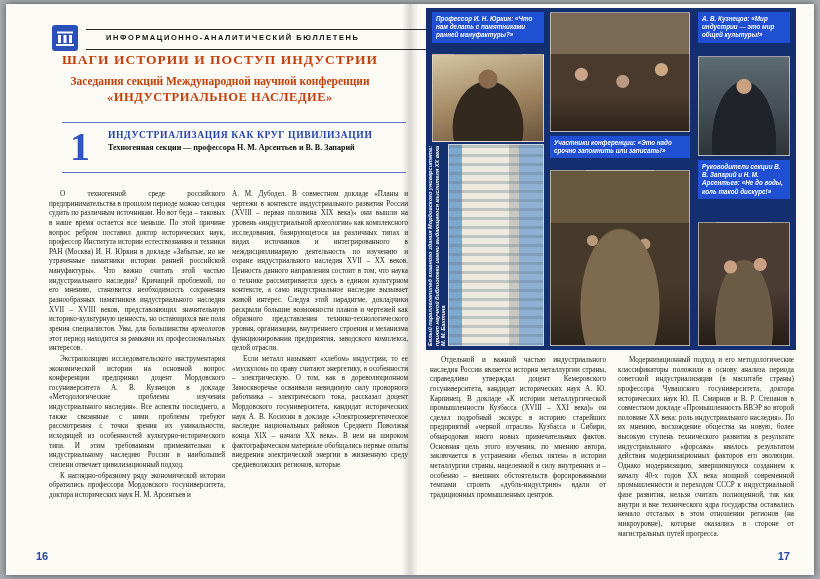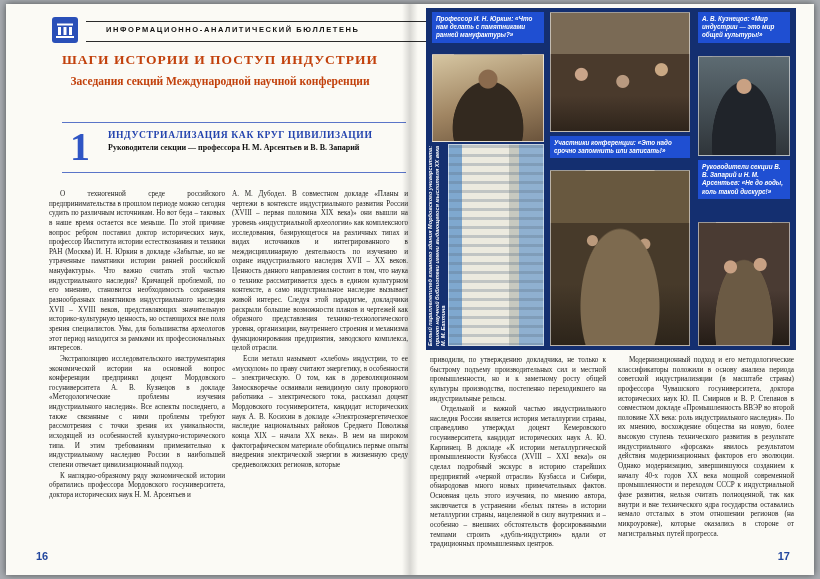--- a/index.html
+++ b/index.html
@@ -11,21 +11,21 @@
   .sheet{
     position:absolute;left:6px;top:4px;width:808px;height:571px;
     background:#fbfaf5;box-shadow:0 0 7px rgba(0,0,0,.55);
   }
   .gutter{
     position:absolute;left:50%;top:0;width:16px;height:100%;
     transform:translateX(-50%);
     background:linear-gradient(90deg,transparent,rgba(0,0,0,.14),transparent);
   }
   
-  .masthead{position:absolute;left:46px;top:12px;width:350px;height:32px;padding-left:32px;}
+  .masthead{position:absolute;left:46px;top:20px;width:350px;height:32px;padding-left:32px;}
   .masthead .logo{position:absolute;left:0;top:1px;width:26px;height:26px;}
   .masthead .rule-top{position:absolute;left:34px;right:2px;top:5px;border-top:1.4px solid #2b2b2b;}
   .masthead .rule-bot{position:absolute;left:34px;right:2px;top:25px;border-top:1.4px solid #2b2b2b;}
   .masthead .name{
     position:absolute;left:54px;top:9px;
     font-family:"Liberation Sans",sans-serif;font-size:7.5px;font-weight:bold;
     letter-spacing:1.6px;color:#141414;white-space:nowrap;
   }
   
   .title-block{position:absolute;left:28px;top:48px;width:372px;text-align:center;color:#c2410c;font-weight:bold;}
@@ -135,27 +135,28 @@
         </svg>
       </span>
       <div class="rule-top"></div>
       <div class="name">ИНФОРМАЦИОННО-АНАЛИТИЧЕСКИЙ БЮЛЛЕТЕНЬ</div>
       <div class="rule-bot"></div>
     </div>
 
     <div class="title-block">
       <div class="title-l1">ШАГИ ИСТОРИИ И ПОСТУП ИНДУСТРИИ</div>
       <div class="title-l2">Заседания секций Международной научной конференции</div>
+      <div class="title-l3">«ИНДУСТРИАЛЬНОЕ НАСЛЕДИЕ»</div>
     </div>
 
     <div class="section-block">
       <div class="section-number">1</div>
       <div class="section-texts">
         <div class="section-title">ИНДУСТРИАЛИЗАЦИЯ КАК КРУГ ЦИВИЛИЗАЦИИ</div>
-        <div class="section-leaders">Руководители секции — профессора Н. М. Арсентьев и В. В. Запарий</div>
+        <div class="section-leaders">Техногенная секции — профессора Н. М. Арсентьев и В. В. Запарий</div>
       </div>
     </div>
 
     <div class="col col1">
       <p class="para">О техногенной среде российского предпринимательства в прошлом периоде можно сегодня судить по различным источникам. Но вот беда – таковых в наше время остается все меньше. По этой причине вопрос ребром поставил доктор исторических наук, профессор Института истории естествознания и техники РАН (Москва) И. Н. Юркин в докладе «Забытые, но не утраченные памятники истории ранней российской мануфактуры». Что важно считать этой частью индустриального наследия? Кричащей проблемой, по его мнению, становится необходимость сохранения разнообразных памятников индустриального наследия XVII – XVIII веков, представляющих значительную историко-культурную ценность, но остающихся вне поля зрения специалистов. Увы, для большинства археологов этот период находится за рамками их профессиональных интересов.</p>
       <p class="para">Экстраполяцию исследовательского инструментария экономической истории на основной вопрос конференции предпринял доцент Мордовского госуниверситета А. В. Кузнецов в докладе «Методологические проблемы изучения индустриального наследия». Все аспекты последнего, а также связанные с ними проблемы требуют рассмотрения с точки зрения их уникальности, исходящей из особенностей культурно-исторического типа. И этим требованиям применительно к индустриальному наследию России в наибольшей степени отвечает цивилизационный подход.</p>
       <p class="para">К наглядно-образному ряду экономической истории обратились профессора Мордовского госуниверситета, доктора исторических наук Н. М. Арсентьев и</p>
     </div>
 
     <div class="col col2">
@@ -182,21 +183,20 @@
       <div class="photo ph-building"></div>
 
       <div class="chip chip-participants">Участники конференции: «Это надо срочно запомнить или записать!»</div>
       <div class="photo ph-participants"></div>
 
       <div class="chip chip-leaders">Руководители секции В. В. Запарий и Н. М. Арсентьев: «Не до воды, коль такой дискурс!»</div>
       <div class="photo ph-leaders"></div>
     </div>
 
     <div class="col colR col3">
-      <p class="para cont">приводили, по утверждению докладчика, не только к быстрому подъему производительных сил и местной промышленности, но и к заметному росту общей культуры производства, постепенно переходившего на индустриальные рельсы.</p>
       <p class="para">Отдельной и важной частью индустриального наследия России является история металлургии страны, справедливо утверждал доцент Кемеровского госуниверситета, кандидат исторических наук А. Ю. Карпинец. В докладе «К истории металлургической промышленности Кузбасса (XVIII – XXI века)» он сделал подробный экскурс в историю старейших предприятий «черной отрасли» Кузбасса и Сибири, обнародовав много новых примечательных фактов. Основная цель этого изучения, по мнению автора, заключается в устранении «белых пятен» в истории металлургии страны, нацеленной в силу внутренних и – особенно – внешних обстоятельств форсированными темпами строить «дубль-индустрию» вдали от традиционных промышленных центров.</p>
     </div>
 
     <div class="col colR col4">
       <p class="para">Модернизационный подход и его методологические классификаторы положили в основу анализа периода советской индустриализации (в масштабе страны) профессора Чувашского госуниверситета, доктора исторических наук Ю. П. Смирнов и В. Р. Степанов в совместном докладе «Промышленность ВВЭР во второй половине XX века: роль индустриального наследия». По их мнению, восхождение общества на новую, более высокую ступень технического развития в результате индустриального «форсажа» явилось результатом действия модернизационных факторов его эволюции. Однако модернизацию, завершившуюся созданием к началу 40-х годов XX века мощной современной промышленности и переходом СССР к индустриальной фазе развития, нельзя считать полноценной, так как внутри и вне технического ядра государства оставались немало отсталых в этом отношении регионов (на микроуровне), которые оказались в стороне от магистральных путей прогресса.</p>
     </div>
 
     <div class="pagenum pn-right">17</div>
   </div>
 

